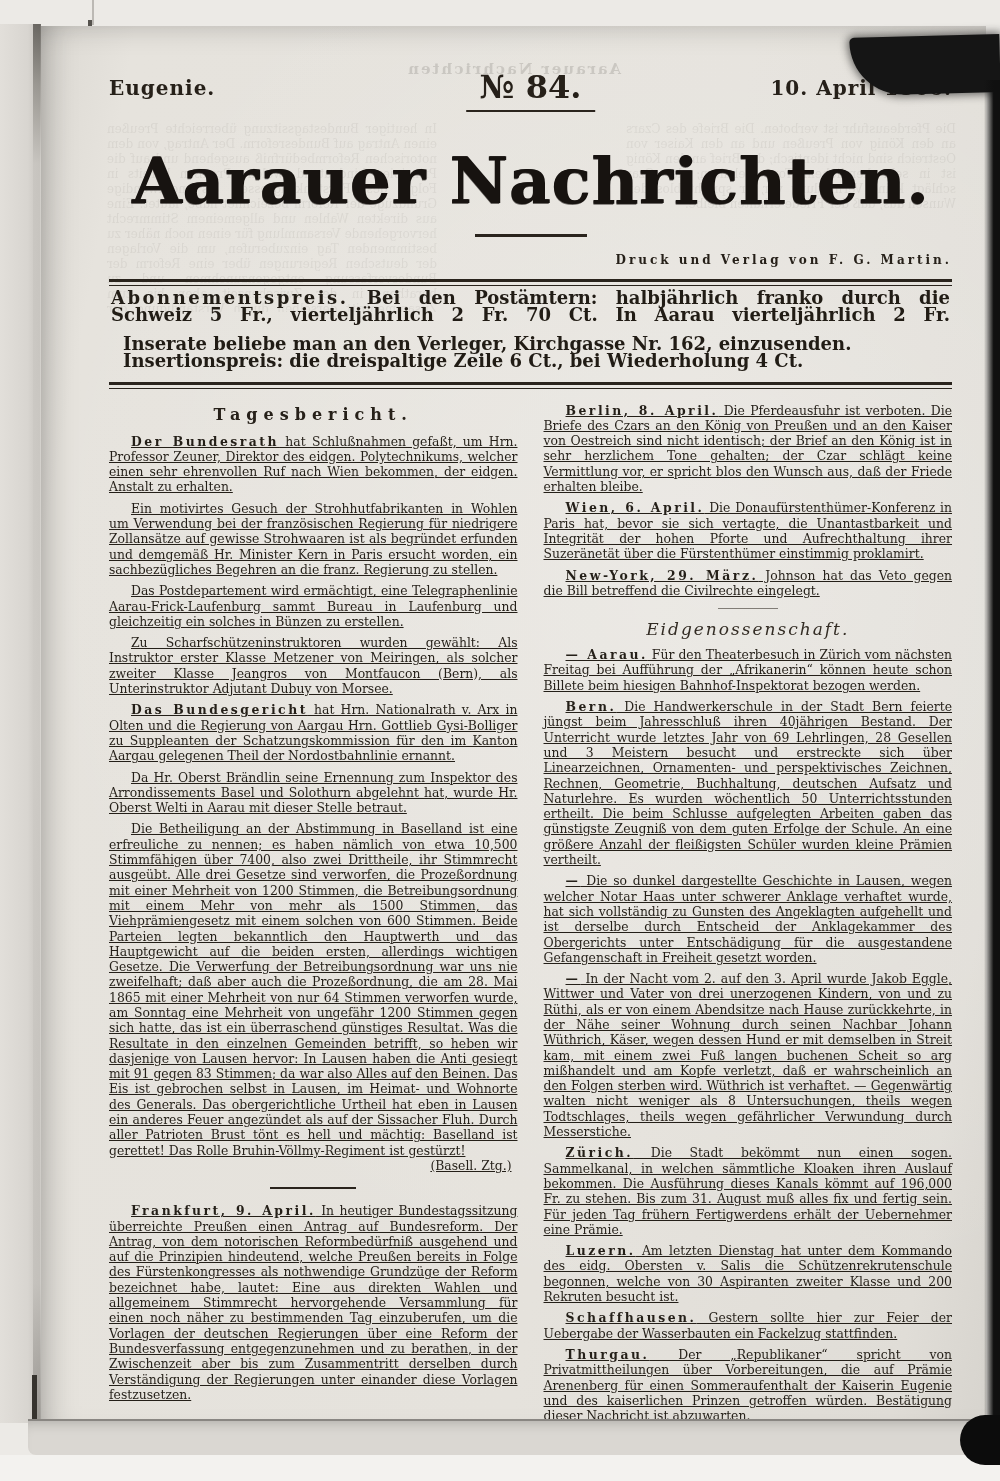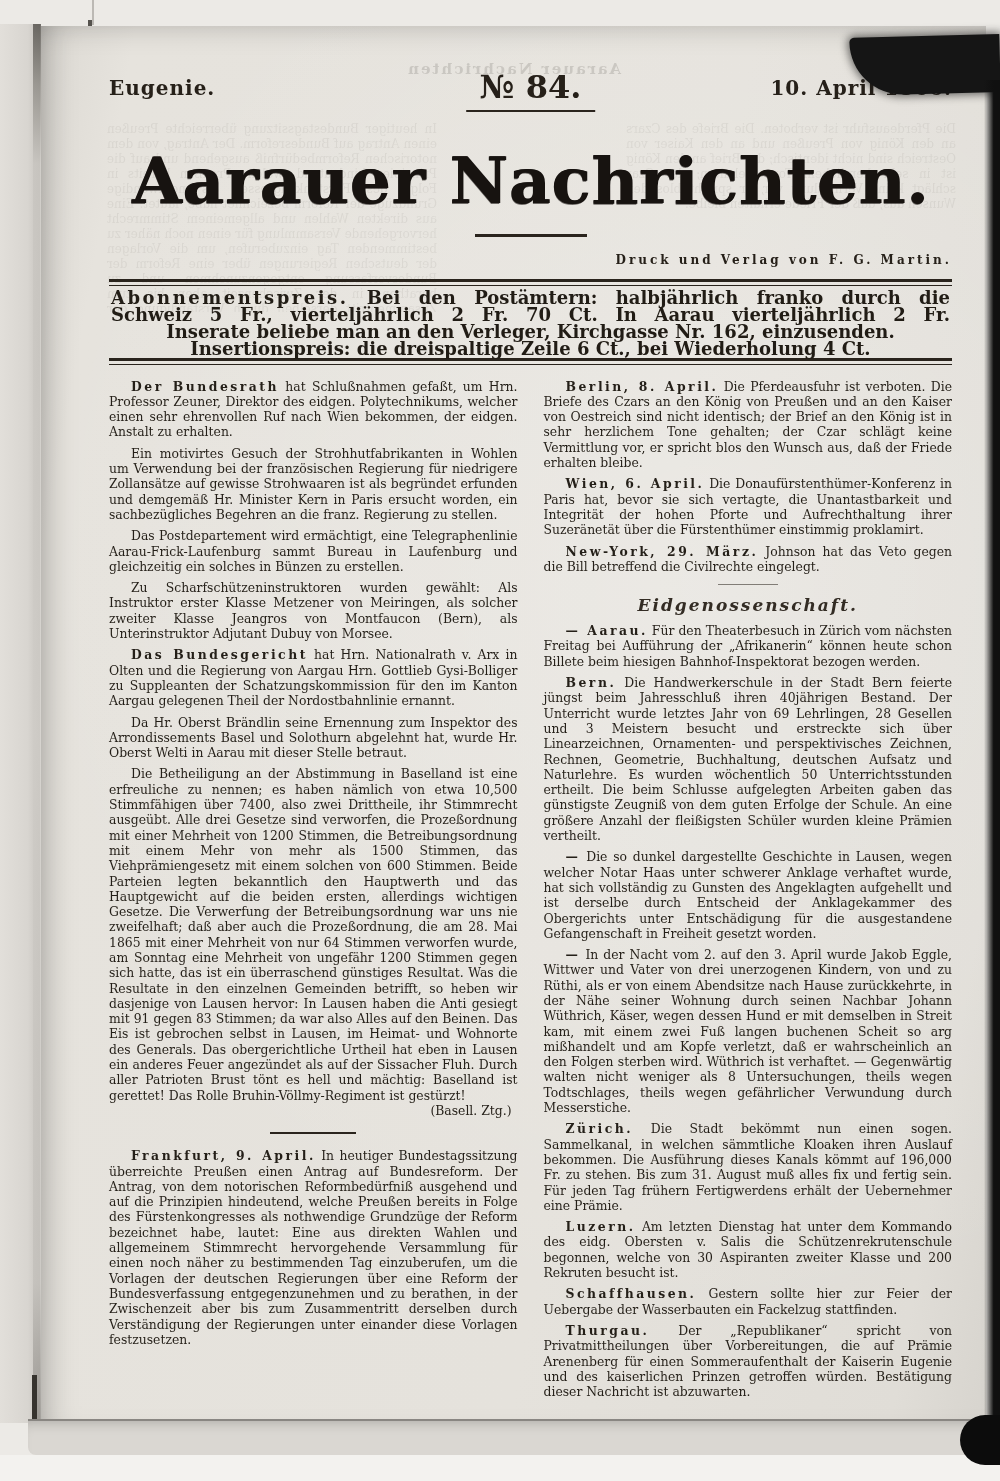--- a/index.html
+++ b/index.html
@@ -39,31 +39,31 @@
 
   .title{position:relative;margin:20px 0 0 0;text-align:center;font-size:64px;line-height:1.15;
          font-weight:900;letter-spacing:1px;color:#171310;
          text-shadow:1px 0 0 #171310, 0 1px 0 rgba(23,19,16,.6);}
   .sep-short{width:112px;height:3px;background:#2a241d;margin:16px auto 0 auto;}
   .imprint{margin-top:16px;text-align:right;font-size:12px;font-weight:bold;letter-spacing:3px;}
 
   .rule-double{margin-top:12px;height:7px;border-top:3px solid #2a241d;border-bottom:1px solid #2a241d;}
   .subs{padding:3px 2px 1px 2px;font-size:18px;line-height:17px;font-weight:bold;color:#211c15;}
   .subs1{margin:0;text-align:justify;text-align-last:justify;}
-  .subs2{margin:0;text-align:center;}
+  .subs2{margin:12px;text-align:left;}
   .lead-sp{letter-spacing:2.5px;}
   .rule-double2{height:7px;border-top:3px solid #2a241d;border-bottom:1px solid #2a241d;margin-bottom:14px;}
 
   .cols{display:flex;gap:26px;}
   .col{flex:1;}
   .colhead{margin:2px 0 10px 0;text-align:center;font-size:16px;font-weight:bold;letter-spacing:6px;}
-  .colhead2{margin:10px 0 8px 0;text-align:center;font-size:17px;font-weight:bold;letter-spacing:2px;
+  .colhead2{margin:10px 0 8px 0;text-align:center;font-size:17px;font-weight:normal;letter-spacing:2px;
             font-style:italic;color:#332c24;}
   .par{margin:0 0 6px 0;font-size:12.4px;line-height:15.3px;text-align:justify;text-indent:22px;
-       color:#241f18;}
+       color:#241f18;text-decoration:underline;}
   .lead{letter-spacing:2.5px;font-weight:bold;}
   .attrib{display:block;text-align:right;text-indent:0;padding-right:6px;}
   .art-sep{width:86px;height:2px;background:#2a241d;margin:14px auto 14px auto;}
   .art-sep.faint{width:60px;height:1px;opacity:.55;margin:10px auto 2px auto;}
 
   
   .corner-shadow{position:absolute;top:36px;right:0;width:150px;height:58px;background:#151515;
         border-radius:6px 0 0 70px;transform:rotate(-1.5deg);box-shadow:0 0 8px 2px rgba(21,21,21,.6);}
   .edge-right{position:absolute;right:0;top:80px;bottom:52px;width:16px;
         background:linear-gradient(to left,#101010 40%,rgba(16,16,16,0));}
@@ -101,20 +101,21 @@
 
     <div class="rule-double"></div>
     <div class="subs">
       <p class="subs1"><span class="lead-sp">Abonnementspreis.</span> <span>Bei den Postämtern: halbjährlich franko durch die Schweiz 5 Fr., vierteljährlich 2 Fr. 70 Ct. In Aarau vierteljährlich 2 Fr.</span></p>
       <p class="subs2">Inserate beliebe man an den Verleger, Kirchgasse Nr. 162, einzusenden. Insertionspreis: die dreispaltige Zeile 6 Ct., bei Wiederholung 4 Ct.</p>
     </div>
     <div class="rule-double2"></div>
 
     <div class="cols">
       <div class="col">
+        <h2 class="colhead">Tagesbericht.</h2>
         <p class="par"><span class="lead">Der Bundesrath</span><span> hat Schlußnahmen gefaßt, um Hrn. Professor Zeuner, Direktor des eidgen. Polytechnikums, welcher einen sehr ehrenvollen Ruf nach Wien bekommen, der eidgen. Anstalt zu erhalten.</span></p>
         <p class="par"><span class="lead"></span><span>Ein motivirtes Gesuch der Strohhutfabrikanten in Wohlen um Verwendung bei der französischen Regierung für niedrigere Zollansätze auf gewisse Strohwaaren ist als begründet erfunden und demgemäß Hr. Minister Kern in Paris ersucht worden, ein sachbezügliches Begehren an die franz. Regierung zu stellen.</span></p>
         <p class="par"><span class="lead"></span><span>Das Postdepartement wird ermächtigt, eine Telegraphenlinie Aarau-Frick-Laufenburg sammt Bureau in Laufenburg und gleichzeitig ein solches in Bünzen zu erstellen.</span></p>
         <p class="par"><span class="lead"></span><span>Zu Scharfschützeninstruktoren wurden gewählt: Als Instruktor erster Klasse Metzener von Meiringen, als solcher zweiter Klasse Jeangros von Montfaucon (Bern), als Unterinstruktor Adjutant Dubuy von Morsee.</span></p>
         <p class="par"><span class="lead">Das Bundesgericht</span><span> hat Hrn. Nationalrath v. Arx in Olten und die Regierung von Aargau Hrn. Gottlieb Gysi-Bolliger zu Suppleanten der Schatzungskommission für den im Kanton Aargau gelegenen Theil der Nordostbahnlinie ernannt.</span></p>
         <p class="par"><span class="lead"></span><span>Da Hr. Oberst Brändlin seine Ernennung zum Inspektor des Arrondissements Basel und Solothurn abgelehnt hat, wurde Hr. Oberst Welti in Aarau mit dieser Stelle betraut.</span></p>
         <p class="par"><span class="lead"></span><span>Die Betheiligung an der Abstimmung in Baselland ist eine erfreuliche zu nennen; es haben nämlich von etwa 10,500 Stimmfähigen über 7400, also zwei Drittheile, ihr Stimmrecht ausgeübt. Alle drei Gesetze sind verworfen, die Prozeßordnung mit einer Mehrheit von 1200 Stimmen, die Betreibungsordnung mit einem Mehr von mehr als 1500 Stimmen, das Viehprämiengesetz mit einem solchen von 600 Stimmen. Beide Parteien legten bekanntlich den Hauptwerth und das Hauptgewicht auf die beiden ersten, allerdings wichtigen Gesetze. Die Verwerfung der Betreibungsordnung war uns nie zweifelhaft; daß aber auch die Prozeßordnung, die am 28. Mai 1865 mit einer Mehrheit von nur 64 Stimmen verworfen wurde, am Sonntag eine Mehrheit von ungefähr 1200 Stimmen gegen sich hatte, das ist ein überraschend günstiges Resultat. Was die Resultate in den einzelnen Gemeinden betrifft, so heben wir dasjenige von Lausen hervor: In Lausen haben die Anti gesiegt mit 91 gegen 83 Stimmen; da war also Alles auf den Beinen. Das Eis ist gebrochen selbst in Lausen, im Heimat- und Wohnorte des Generals. Das obergerichtliche Urtheil hat eben in Lausen ein anderes Feuer angezündet als auf der Sissacher Fluh. Durch aller Patrioten Brust tönt es hell und mächtig: Baselland ist gerettet! Das Rolle Bruhin-Völlmy-Regiment ist gestürzt!</span><span class="attrib">(Basell. Ztg.)</span></p>
         <div class="art-sep"></div>
         <p class="par"><span class="lead">Frankfurt, 9. April.</span><span> In heutiger Bundestagssitzung überreichte Preußen einen Antrag auf Bundesreform. Der Antrag, von dem notorischen Reformbedürfniß ausgehend und auf die Prinzipien hindeutend, welche Preußen bereits in Folge des Fürstenkongresses als nothwendige Grundzüge der Reform bezeichnet habe, lautet: Eine aus direkten Wahlen und allgemeinem Stimmrecht hervorgehende Versammlung für einen noch näher zu bestimmenden Tag einzuberufen, um die Vorlagen der deutschen Regierungen über eine Reform der Bundesverfassung entgegenzunehmen und zu berathen, in der Zwischenzeit aber bis zum Zusammentritt derselben durch Verständigung der Regierungen unter einander diese Vorlagen festzusetzen.</span></p>
       </div>

